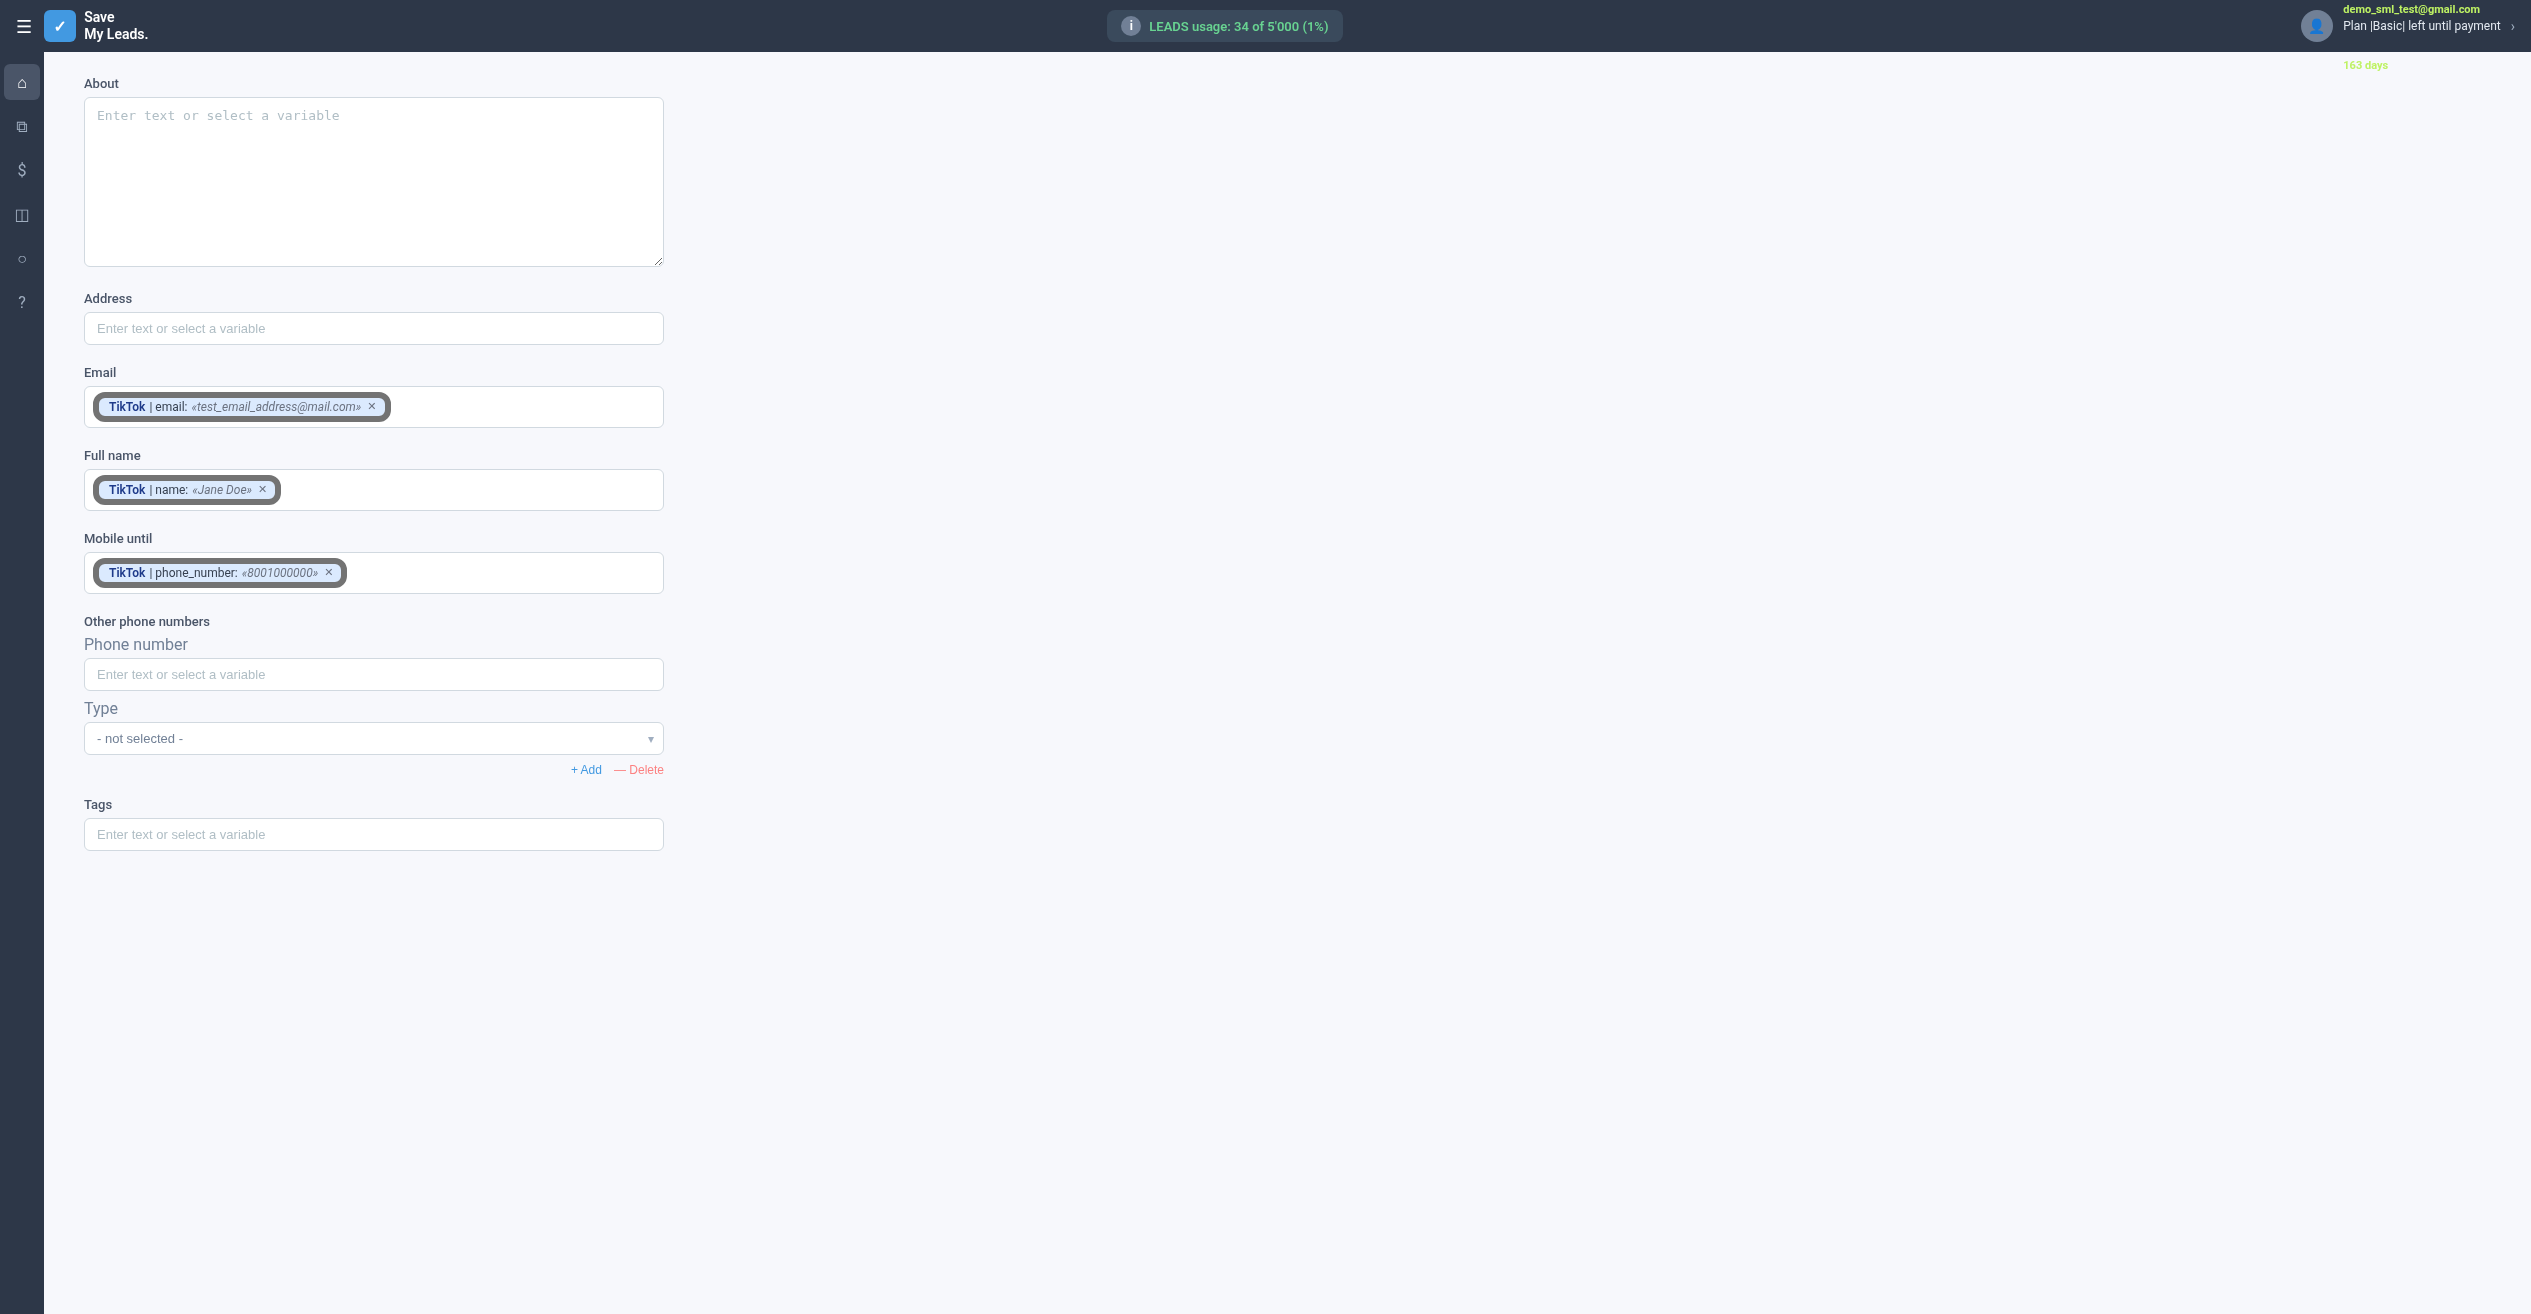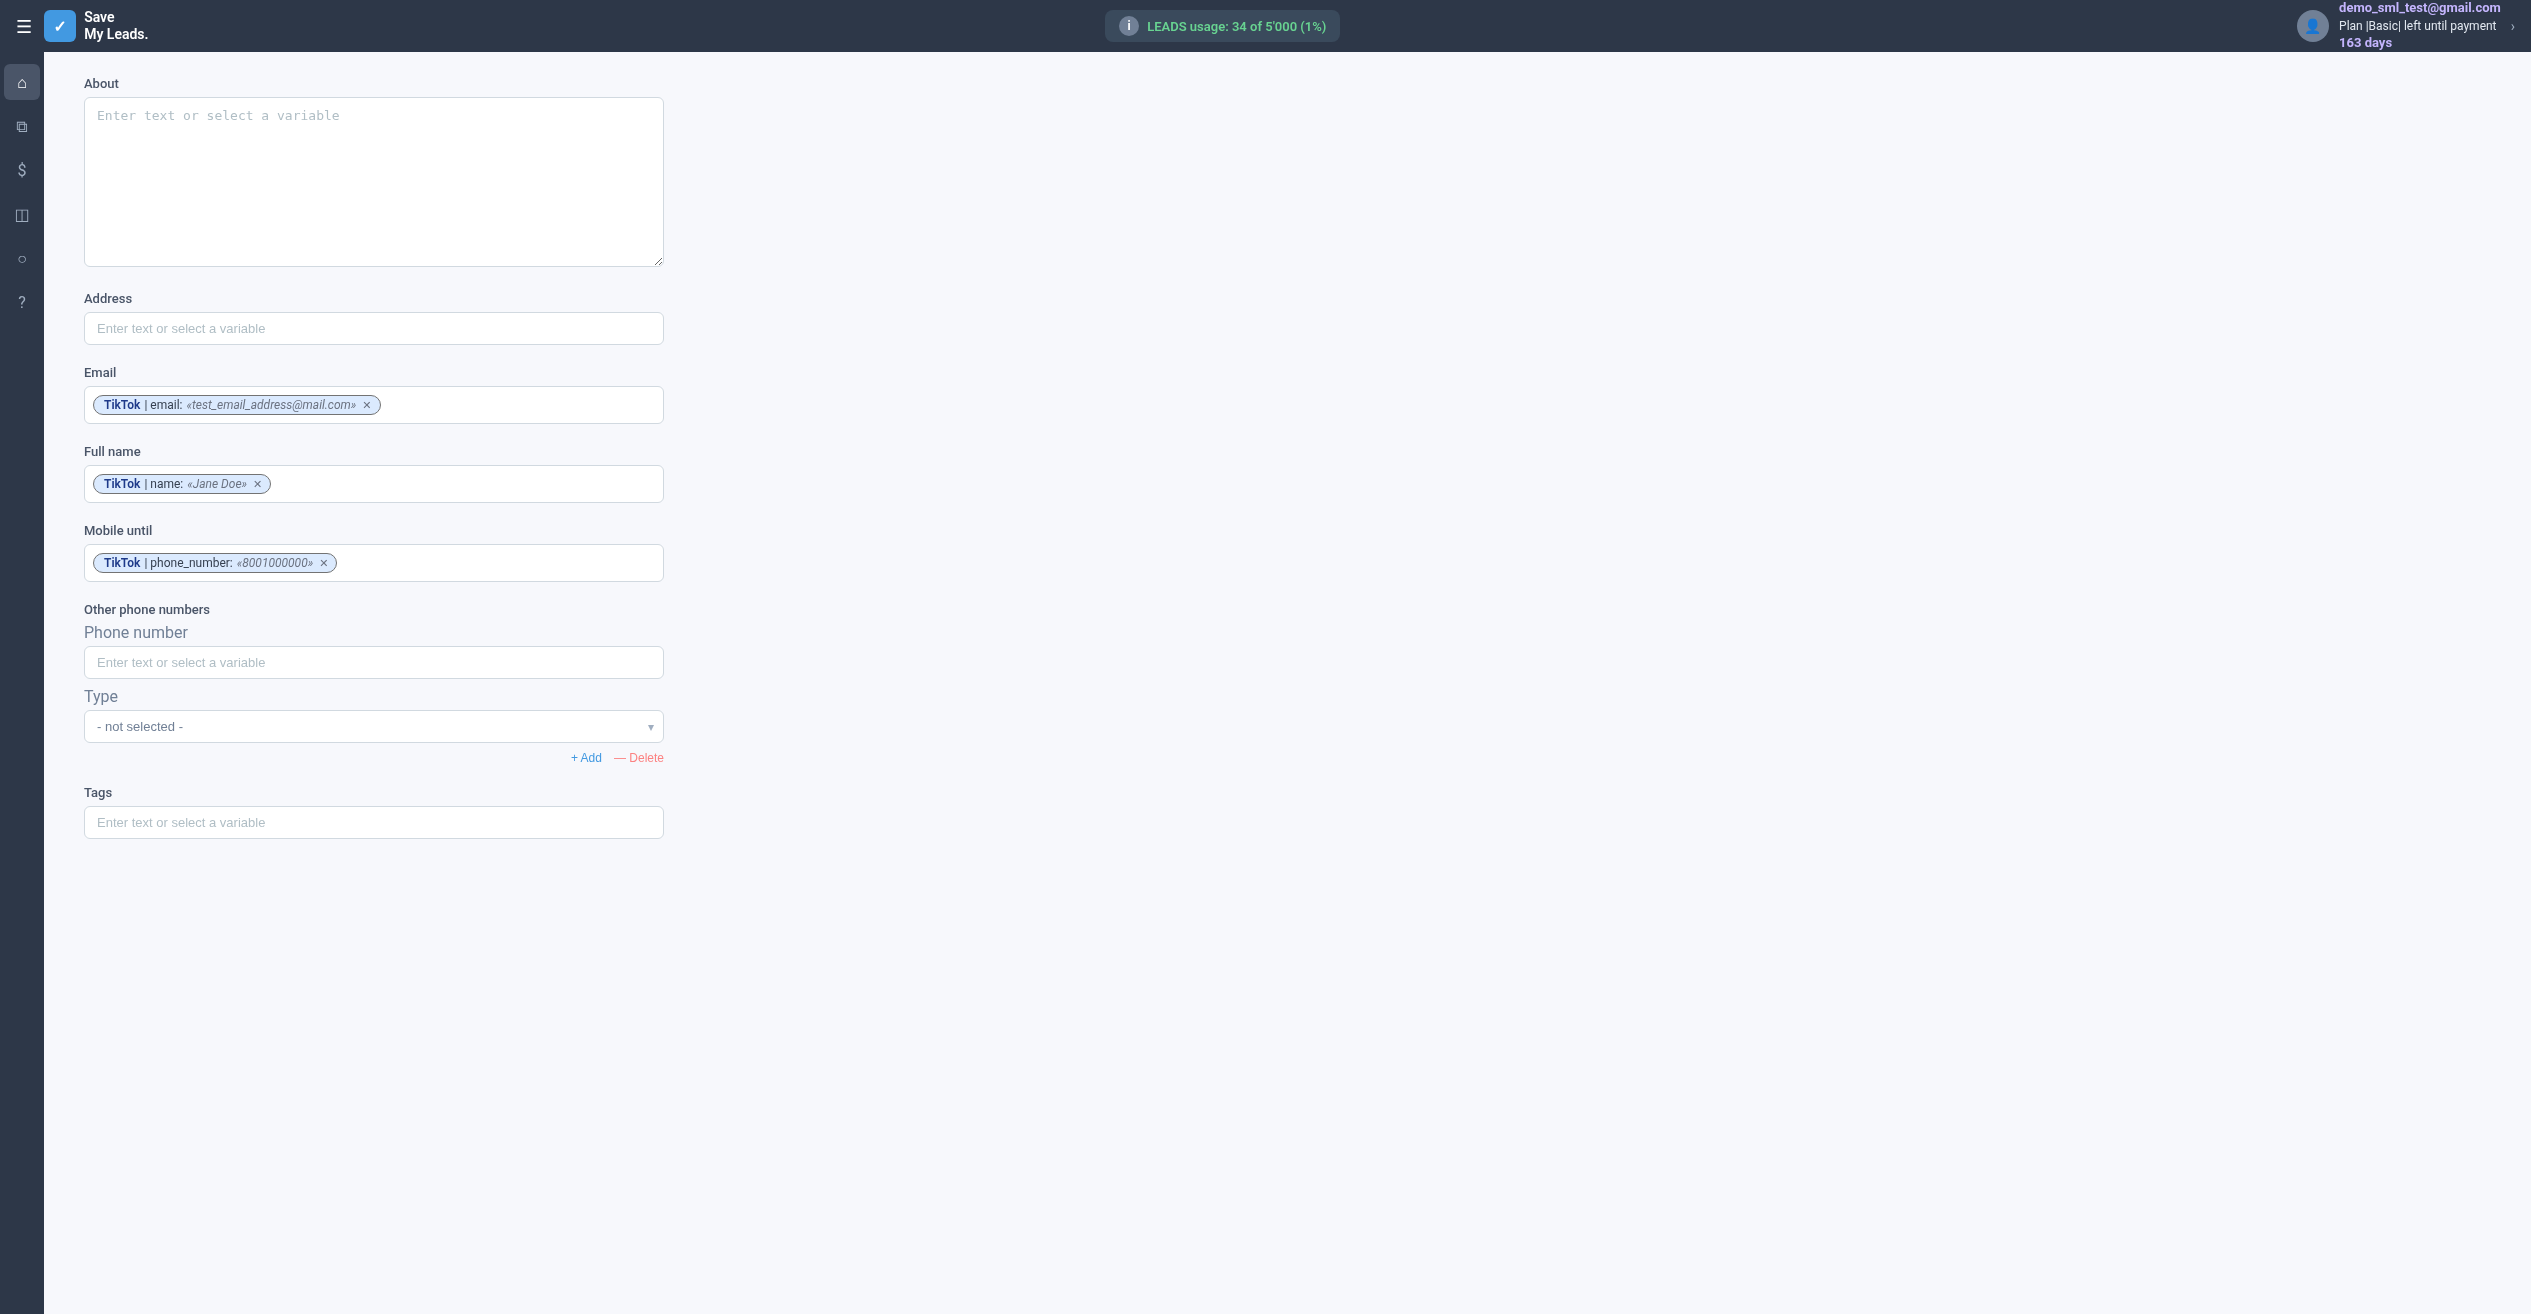--- a/index.html
+++ b/index.html
@@ -101,22 +101,23 @@
       color: white;
       font-size: 14px;
     }
     .user-info {
       color: #e2e8f0;
       font-size: 12px;
       line-height: 1.4;
     }
     .user-info strong {
       display: block;
-      font-size: 13px;
-      color: #c4b5fd;
+      font-size: 11px;
+      color: #bef264;
+      margin-top: 24px;
     }
     .chevron-right {
       color: #a0aec0;
       font-size: 14px;
     }
 
     
     .main-layout {
       display: flex;
       flex: 1;
@@ -210,23 +211,23 @@
       border: 1px solid #d1d9e0;
       border-radius: 6px;
       background: #fff;
       display: flex;
       align-items: center;
       flex-wrap: wrap;
       gap: 4px;
     }
     .tag-chip {
       display: inline-flex;
-      align-items: flex-end;
+      align-items: flex-start;
       background: #dbeafe;
-      border: 1px solid #737373;
+      border: 6px solid #737373;
       border-radius: 12px;
       padding: 2px 8px 2px 10px;
       font-size: 12px;
       color: #1e40af;
       gap: 4px;
       white-space: nowrap;
     }
     .tag-chip .source {
       font-weight: 600;
       color: #1e3a8a;

